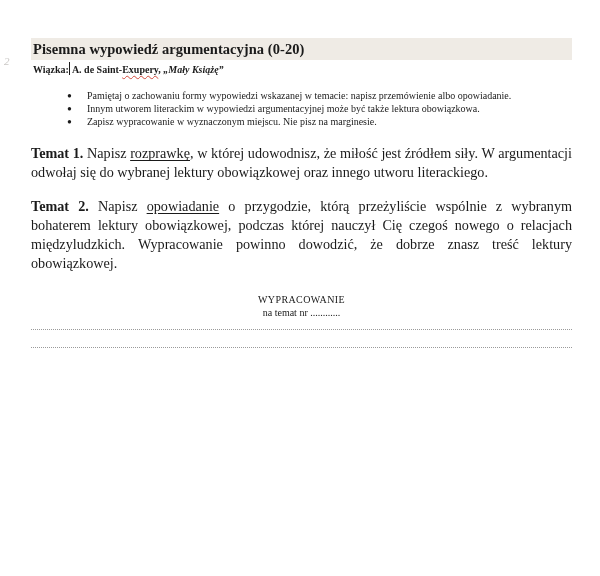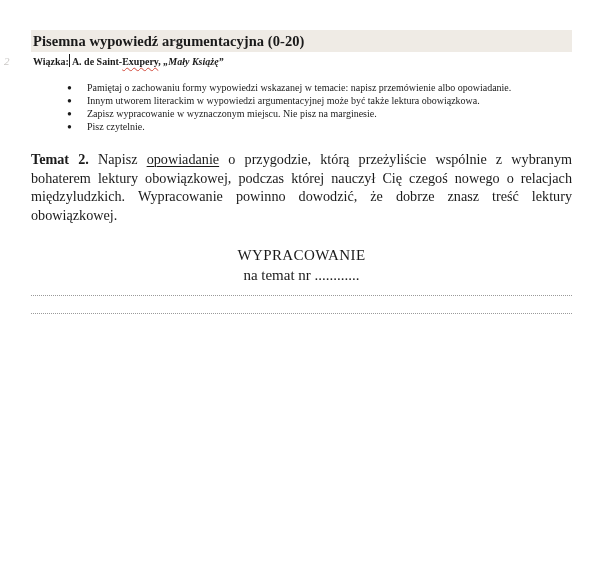--- a/index.html
+++ b/index.html
@@ -42,20 +42,21 @@
   }
 
   
   .hdr-band {
     background: #efebe5;
     padding: 2px 0 1px 2px;
     font-weight: bold;
     font-size: 14.5px;
     line-height: 1.28;
     letter-spacing: 0.05px;
+    margin-top: 8px;
   }
   .hdr-line2 {
     font-weight: bold;
     font-size: 10px;
     line-height: 1.3;
     padding: 2px 0 0 2px;
     white-space: nowrap;
   }
   .caret {
     display: inline-block;
@@ -113,21 +114,21 @@
   .uline {
     text-decoration: underline;
     text-underline-offset: 2px;
     text-decoration-thickness: 1px;
   }
 
   
   .wyp {
     margin-top: 20px;
     text-align: center;
-    font-size: 15px;
+    font-size: 10px;
     line-height: 1.35;
   }
   .wyp .t1 { letter-spacing: 0.4px; }
 
   
   .lines {
     margin-top: 9px;
   }
   .dotline {
     border-bottom: 1px dotted #9a9a9a;
@@ -148,23 +149,25 @@
 
     <div class="hdr-line2">
       <span>Wiązka:</span><span class="caret"></span><span> A. de Saint-</span><span class="spell">Exupery</span><span>, </span><span class="bi">„Mały Książę”</span>
     </div>
 
 
     <ul class="req">
       <li><span>Pamiętaj o zachowaniu formy wypowiedzi wskazanej w temacie: napisz przemówienie albo opowiadanie.</span></li>
       <li><span>Innym utworem literackim w wypowiedzi argumentacyjnej może być także lektura obowiązkowa.</span></li>
       <li><span>Zapisz wypracowanie w wyznaczonym miejscu. Nie pisz na marginesie.</span></li>
-      <li><span>Pisz czytelnie.</span></li>
     </ul>
 
+    <div class="temat">
+      <span class="lead">Temat 1.</span><span> Napisz </span><span class="uline spell">rozprawkę</span><span>, w której udowodnisz, że miłość jest źródłem siły. W argumentacji odwołaj się do wybranej lektury obowiązkowej oraz innego utworu literackiego.</span>
+    </div>
 
     <div class="temat">
       <span class="lead">Temat 2.</span><span> Napisz </span><span class="uline">opowiadanie</span><span> o przygodzie, którą przeżyliście wspólnie z wybranym bohaterem lektury obowiązkowej, podczas której nauczył Cię czegoś nowego o relacjach międzyludzkich. Wypracowanie powinno dowodzić, że dobrze znasz treść lektury obowiązkowej.</span>
     </div>
 
     <div class="wyp">
       <div class="t1">WYPRACOWANIE</div>
       <div>na temat nr ............</div>
     </div>
 

